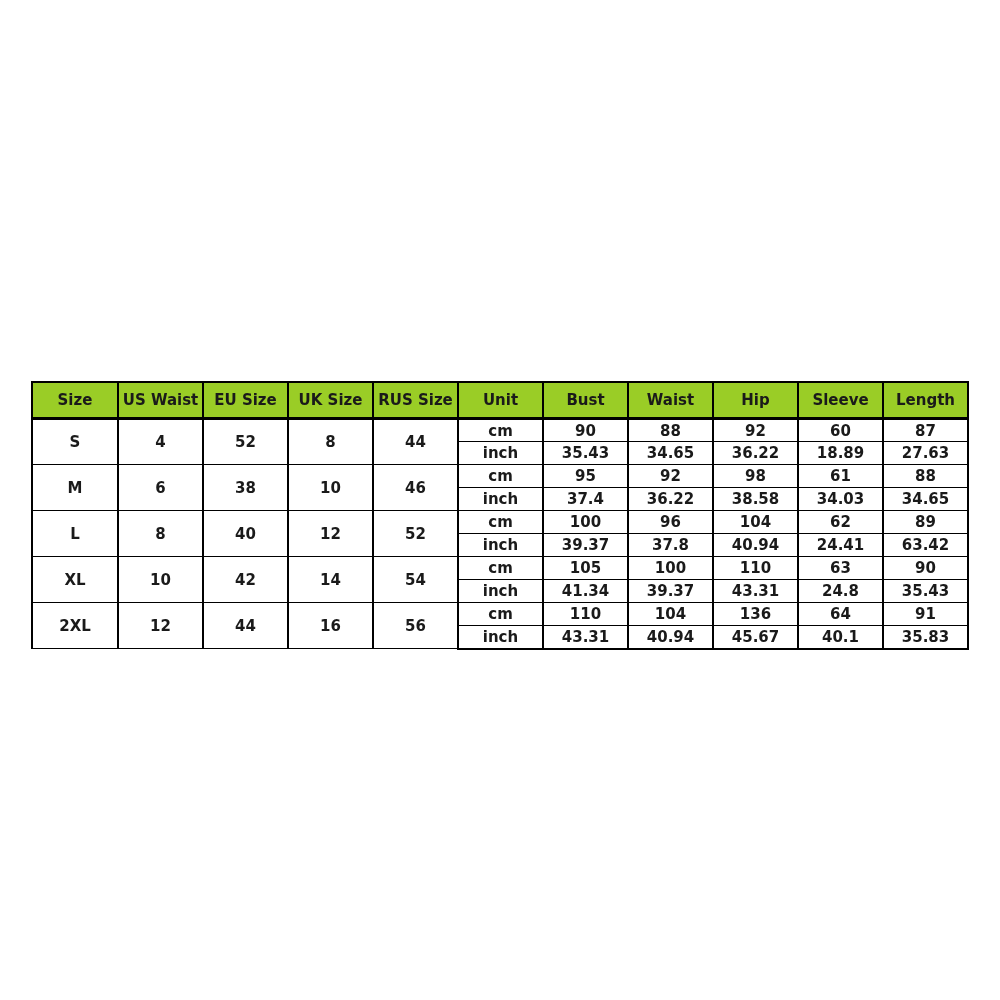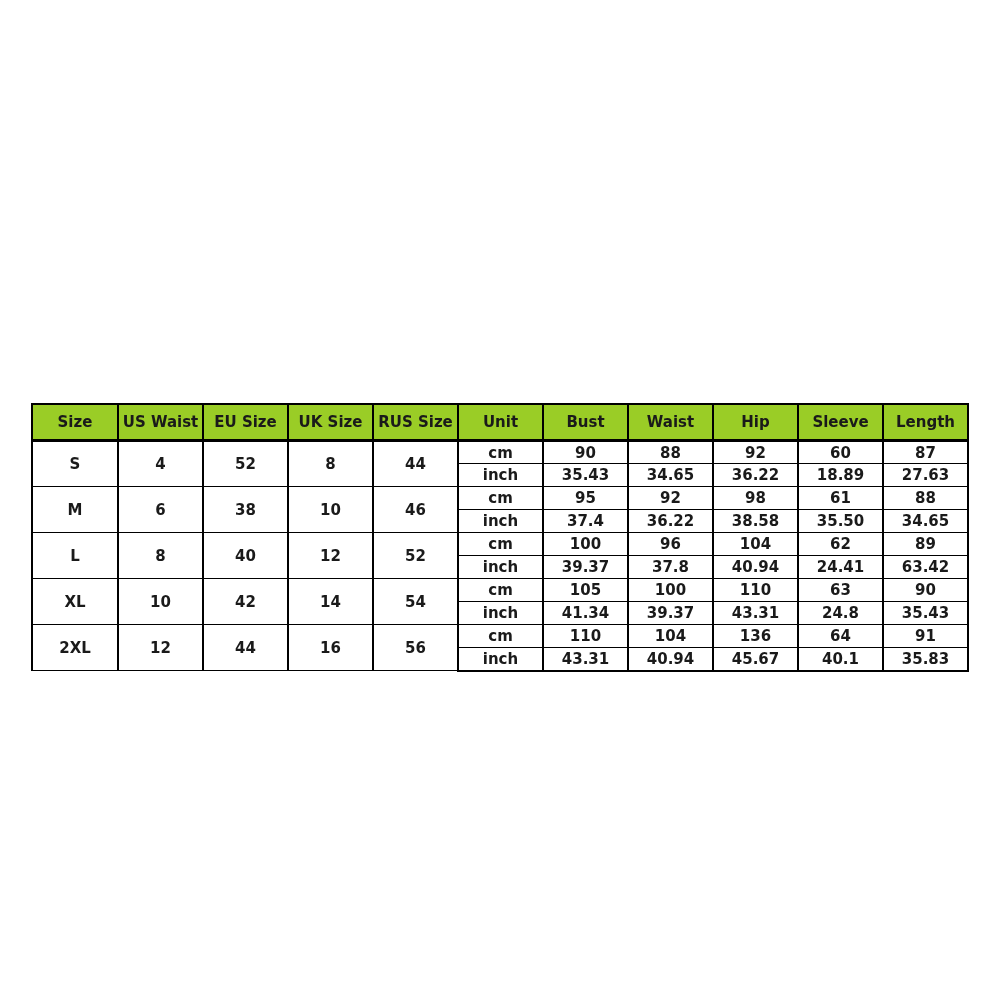--- a/index.html
+++ b/index.html
@@ -6,21 +6,21 @@
     margin: 0;
     padding: 0;
     background: #ffffff;
     width: 1000px;
     height: 1000px;
     font-family: "DejaVu Sans", "Liberation Sans", sans-serif;
   }
   .size-chart-wrap {
     position: absolute;
     left: 31px;
-    top: 403px;
+    top: 381px;
     width: 938px;
   }
   table.size-chart {
     border-collapse: collapse;
     table-layout: fixed;
     width: 938px;
     background: #ffffff;
   }
   table.size-chart td, table.size-chart th {
     border-left: 2px solid #000;
@@ -120,21 +120,21 @@
         <td>92</td>
         <td>98</td>
         <td>61</td>
         <td>88</td>
       </tr>
       <tr>
         <td>inch</td>
         <td>37.4</td>
         <td>36.22</td>
         <td>38.58</td>
-        <td>35.50</td>
+        <td>34.03</td>
         <td>34.65</td>
       </tr>
 
       <tr>
         <td rowspan="2">L</td>
         <td rowspan="2">8</td>
         <td rowspan="2">40</td>
         <td rowspan="2">12</td>
         <td rowspan="2">52</td>
         <td>cm</td>

